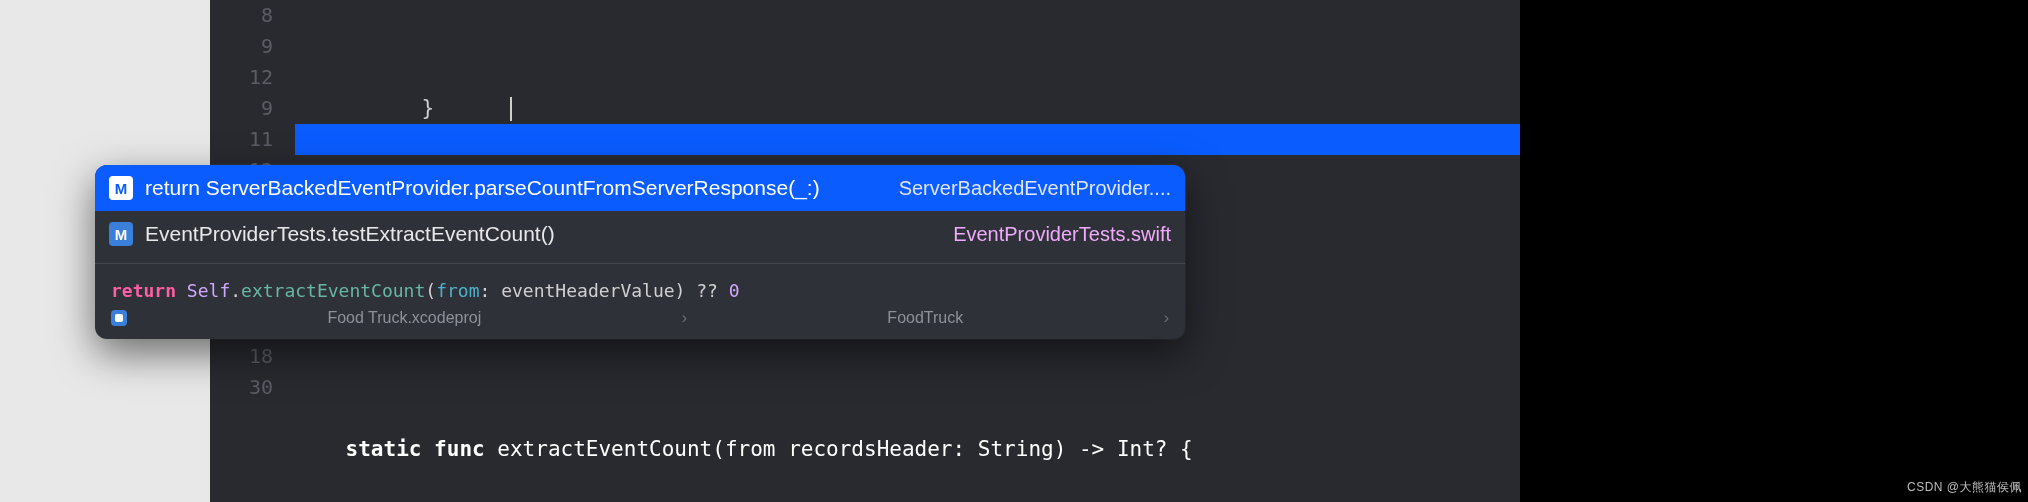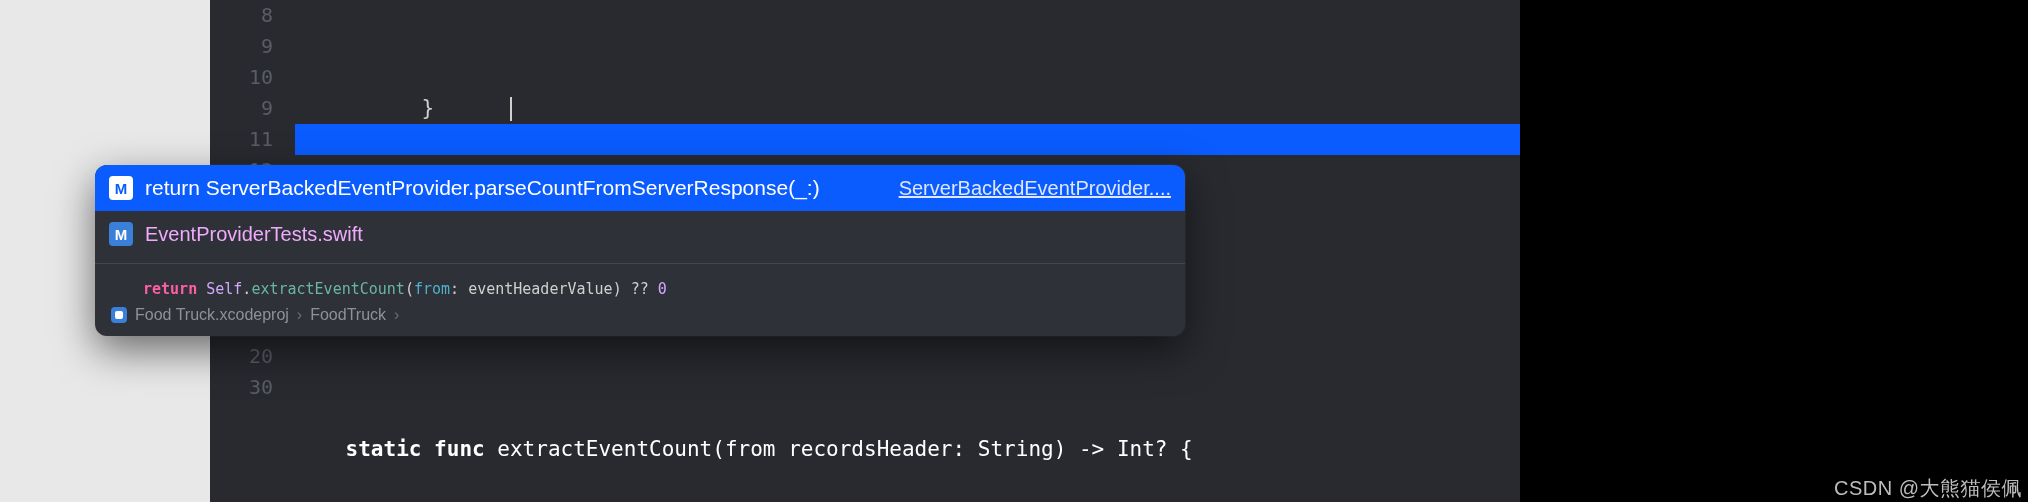--- a/index.html
+++ b/index.html
@@ -106,76 +106,76 @@
     border-radius: 4px;
     display: flex; align-items: center; justify-content: center;
     font-size: 15px;
     font-weight: 700;
     flex: none;
   }
   .pop-row .sym-m { background: #3a7fd9; color: #fff; }
   .pop-row.selected .sym-m { background: #fff; color: #0a5cff; }
   .pop-row .name { flex: 1; overflow: hidden; text-overflow: ellipsis; white-space: nowrap; }
   .pop-row .loc  { color: #f0abfc; flex: none; font-size: 20px; }
-  .pop-row.selected .loc { color: #dfe6ff; text-decoration: underline; }
+  .pop-row.selected .loc { color: #dfe6ff; }
 
   .pop-divider { height: 1px; background: rgba(255,255,255,0.10); margin: 6px 0; }
 
   .pop-preview {
     padding: 10px 16px 6px;
     font-family: ui-monospace, "SF Mono", Menlo, monospace;
-    font-size: 15px;
+    font-size: 18px;
     white-space: pre;
-    margin-left: 32px;
   }
   .pop-crumb {
     padding: 2px 16px 12px;
     display: flex;
     align-items: center;
-    gap: 8px;
+    gap: 18px;
     font-size: 16px;
     color: #8e919c;
     font-family: -apple-system, "SF Pro Text", sans-serif;
+    justify-content: space-between;
   }
   .pop-crumb .proj-ico {
     width: 16px; height: 16px; border-radius: 4px;
     background: #3a7fd9; display: flex; align-items: center; justify-content: center;
     color: #fff; font-size: 10px; flex: none;
   }
   .pop-crumb .chev { color: #6a6d78; }
 
   .watermark {
     position: absolute;
     right: 6px;
-    bottom: 0;
+    bottom: 6px;
     color: #bdbdbd;
     font-family: -apple-system, "PingFang SC", sans-serif;
-    font-size: 20px;
+    font-size: 12px;
     letter-spacing: 0.5px;
   }
 </style>
 </head>
 <body>
 
 <div class="editor-right-bg"></div>
 
 <div class="editor-wrap">
   <div class="gutter">
     <div>8</div>
     <div>9</div>
-    <div>10</div>
+    <div>12</div>
     <div>9</div>
     <div>11</div>
     <div>13</div>
     <div></div>
     <div></div>
     <div></div>
     <div></div>
     <div></div>
-    <div>20</div>
+    <div>18</div>
     <div>30</div>
   </div>
 
   <div class="line-12-bg" style="top:124px"></div>
 
   <div class="code">
     <span class="line">
       <span class="tok-plain"><span>    </span><span>}</span></span>
     </span>
     <span class="line"></span>
@@ -198,20 +198,21 @@
 </div>
 
 <div class="popover">
   <div class="pop-row selected">
     <span class="sym sym-m">M</span>
     <span class="name">return ServerBackedEventProvider.parseCountFromServerResponse(_:)</span>
     <span class="loc">ServerBackedEventProvider....</span>
   </div>
   <div class="pop-row">
     <span class="sym sym-m">M</span>
+    <span class="name">EventProviderTests.testExtractEventCount()</span>
     <span class="loc">EventProviderTests.swift</span>
   </div>
 
   <div class="pop-divider"></div>
 
   <div class="pop-preview"><span class="tok-key">return</span><span class="tok-type"> Self</span><span class="tok-op">.</span><span class="tok-call">extractEventCount</span><span class="tok-op">(</span><span class="tok-id">from</span><span class="tok-op">: </span><span class="tok-plain">eventHeaderValue</span><span class="tok-op">) ?? </span><span class="tok-type">0</span></div>
 
   <div class="pop-crumb">
     <span class="proj-ico">
       <svg width="10" height="10" viewBox="0 0 10 10">

